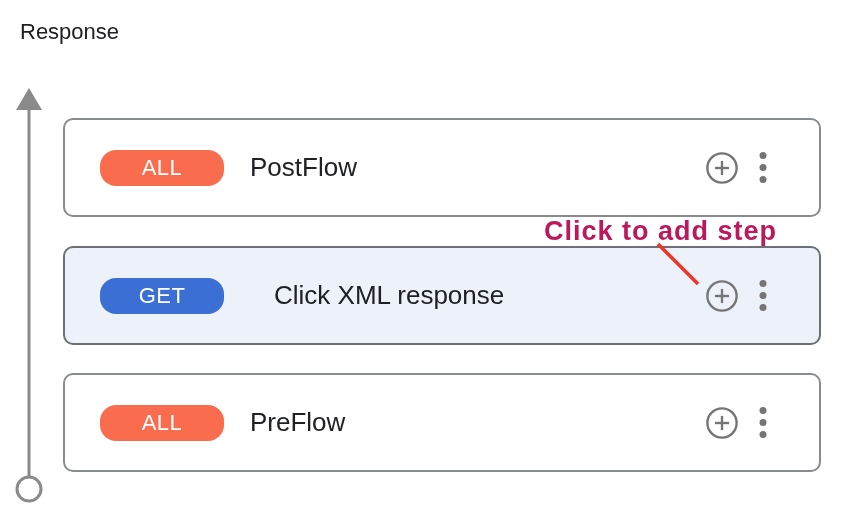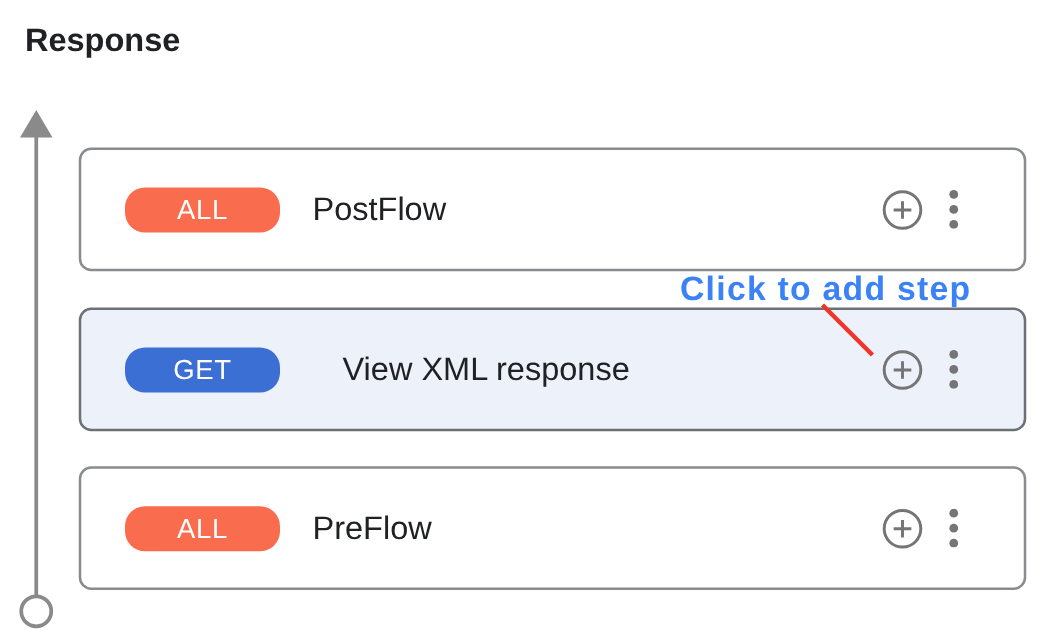--- a/index.html
+++ b/index.html
@@ -12,24 +12,24 @@
     position: relative;
     width: 844px;
     height: 514px;
     background: #ffffff;
     overflow: hidden;
   }
   .page-title {
     position: absolute;
     left: 20px;
     top: 16px;
-    font-size: 26px;
+    font-size: 22px;
     line-height: 32px;
     color: #202124;
-    font-weight: 700;
+    font-weight: 400;
   }
   .flow-line-svg {
     position: absolute;
     left: 0;
     top: 0;
     pointer-events: none;
   }
   .card {
     position: absolute;
     left: 63px;
@@ -127,21 +127,21 @@
           <circle cx="4" cy="3.5" r="3.5" fill="#757575"></circle>
           <circle cx="4" cy="15.5" r="3.5" fill="#757575"></circle>
           <circle cx="4" cy="27.5" r="3.5" fill="#757575"></circle>
         </svg>
       </button>
     </div>
   </div>
 
   <div class="card highlighted" style="top: 246px; background-color: rgb(237, 241, 250); gap: 24px;">
     <span class="badge" style="background-color: rgb(60, 111, 211);">GET</span>
-    <span class="card-label">View XML response</span>
+    <span class="card-label">Click XML response</span>
     <div class="card-actions">
       <button class="icon-btn">
         <svg width="34" height="34" viewBox="0 0 36 36">
           <circle cx="18" cy="18" r="15.5" fill="none" stroke="#757575" stroke-width="2.5"></circle>
           <line x1="18" y1="10.5" x2="18" y2="25.5" stroke="#757575" stroke-width="2.5"></line>
           <line x1="10.5" y1="18" x2="25.5" y2="18" stroke="#757575" stroke-width="2.5"></line>
         </svg>
       </button>
       <button class="icon-btn">
         <svg width="8" height="31" viewBox="0 0 8 31">
@@ -167,18 +167,18 @@
       <button class="icon-btn">
         <svg width="8" height="31" viewBox="0 0 8 31">
           <circle cx="4" cy="3.5" r="3.5" fill="#757575"></circle>
           <circle cx="4" cy="15.5" r="3.5" fill="#757575"></circle>
           <circle cx="4" cy="27.5" r="3.5" fill="#757575"></circle>
         </svg>
       </button>
     </div>
   </div>
 
-  <div class="annotation-label" style="color: #3b82f6;">Click to add step</div>
+  <div class="annotation-label" style="color: #be185d;">Click to add step</div>
   <svg class="annotation-line-svg" width="844" height="514" viewBox="0 0 844 514">
     <line x1="658" y1="244" x2="698" y2="284" stroke="#f03528" stroke-width="3.5" style="stroke: rgb(240, 53, 40);"></line>
   </svg>
 
 </div>
 
 </body></html>

